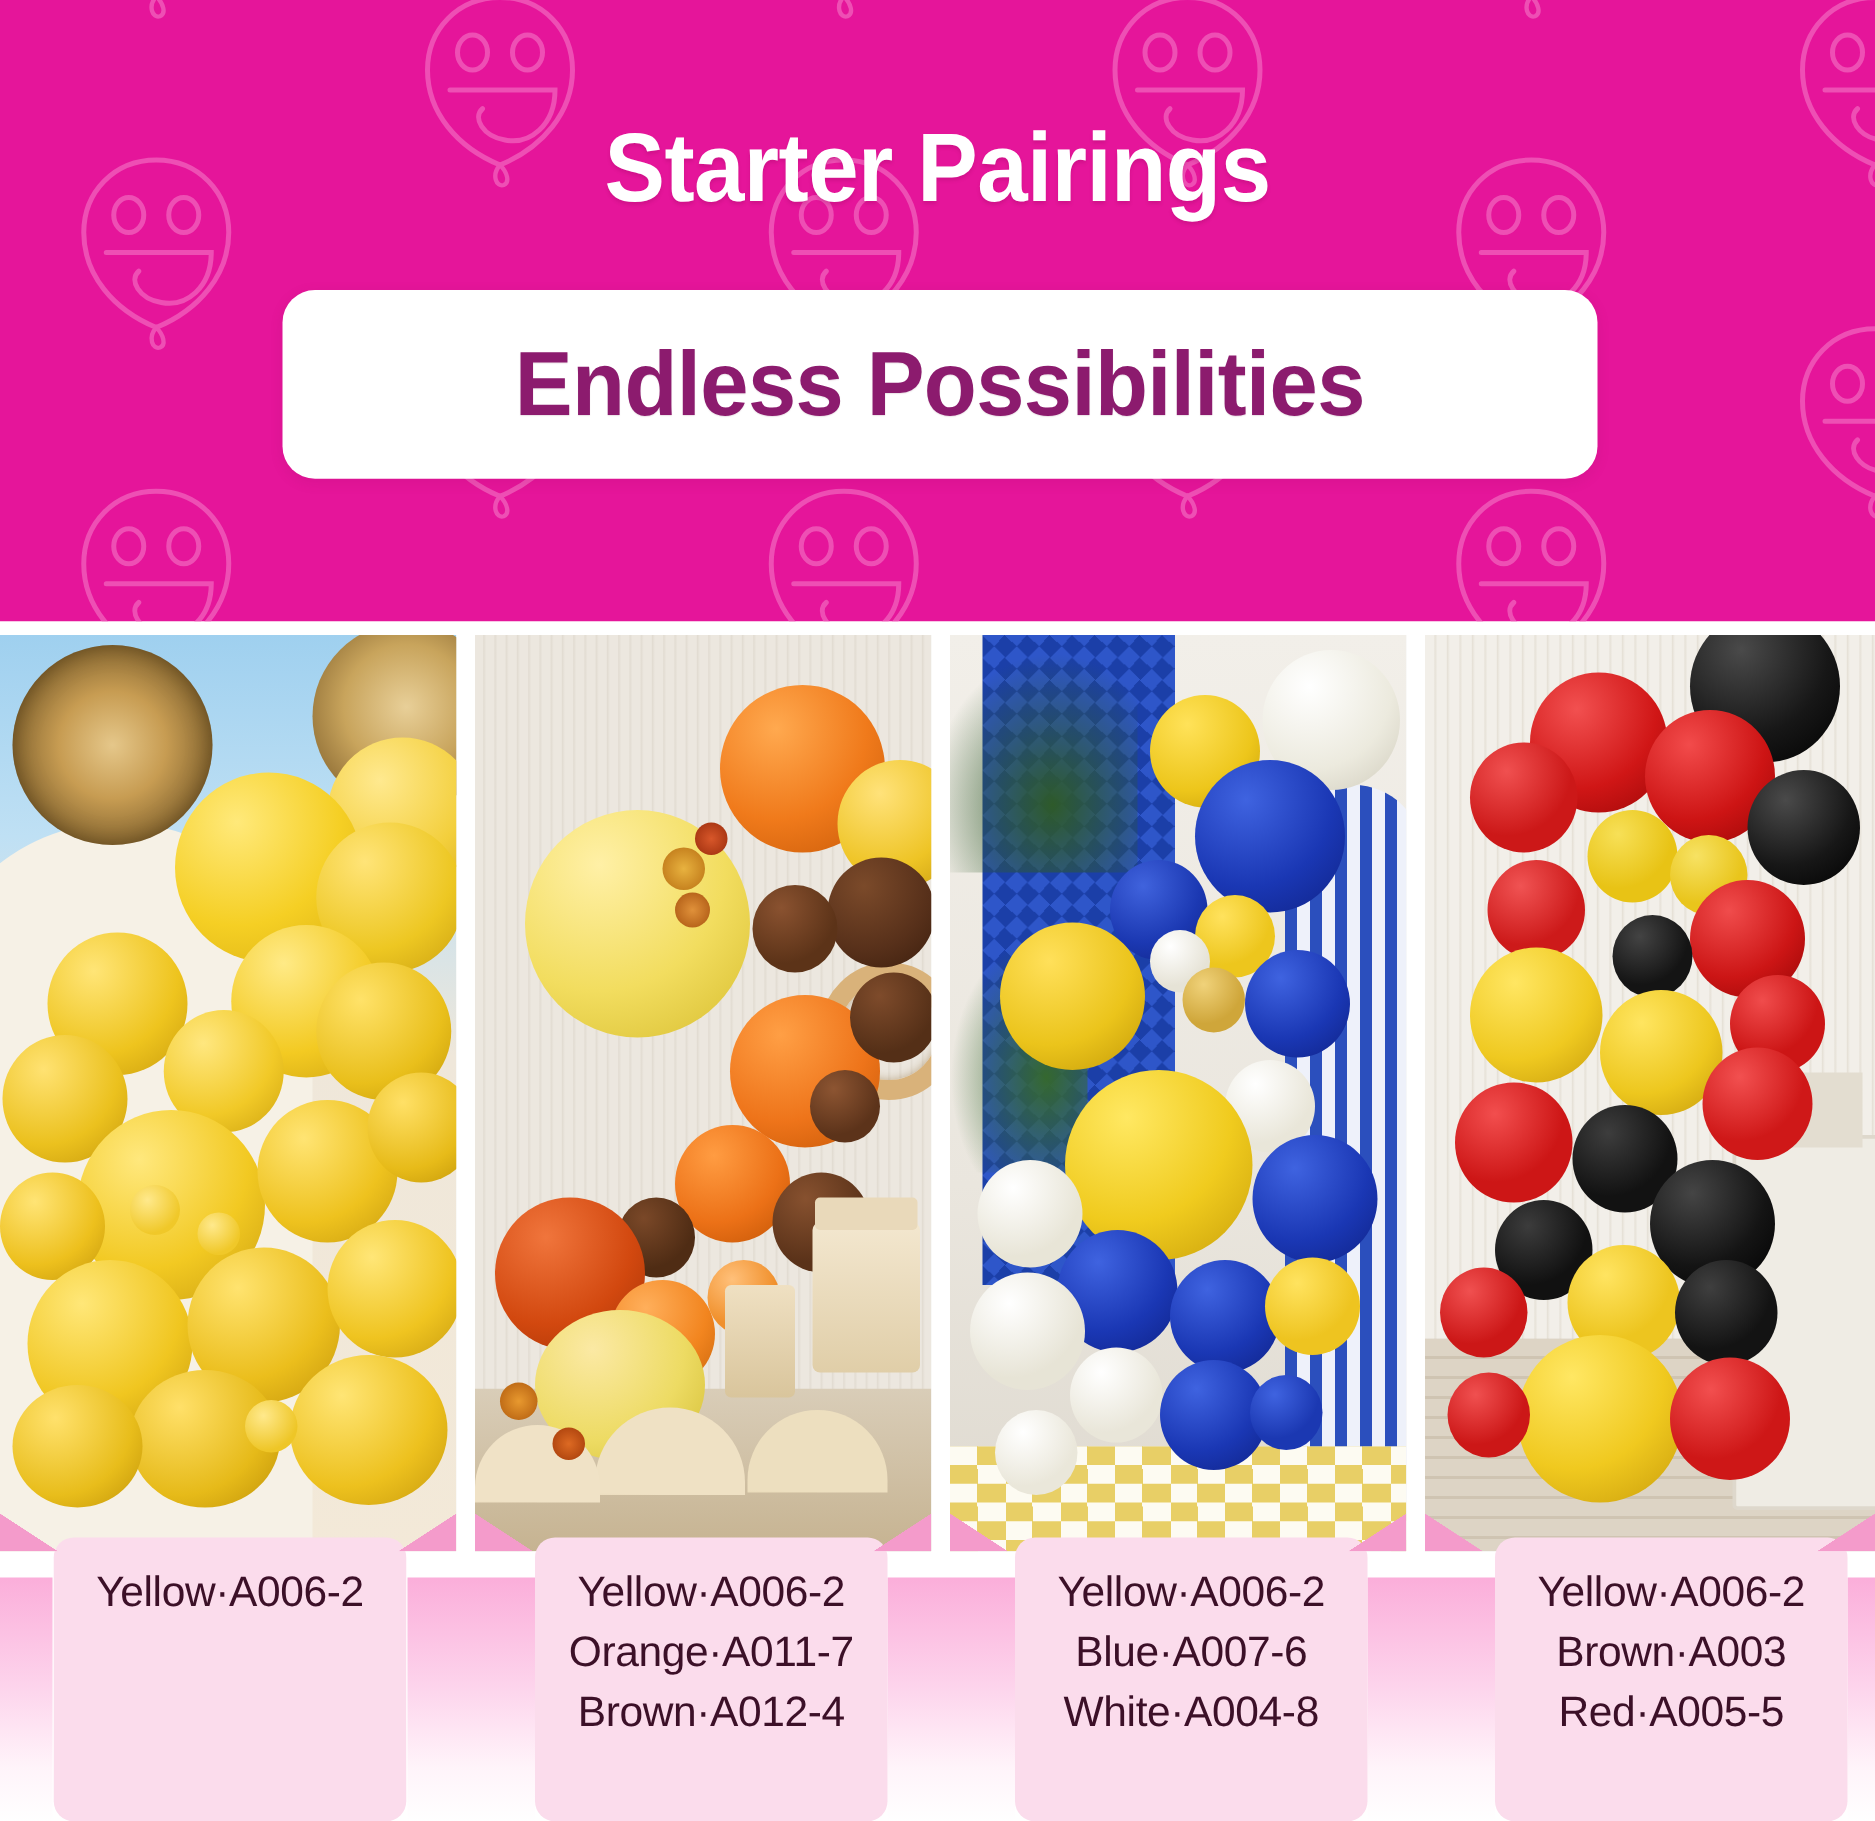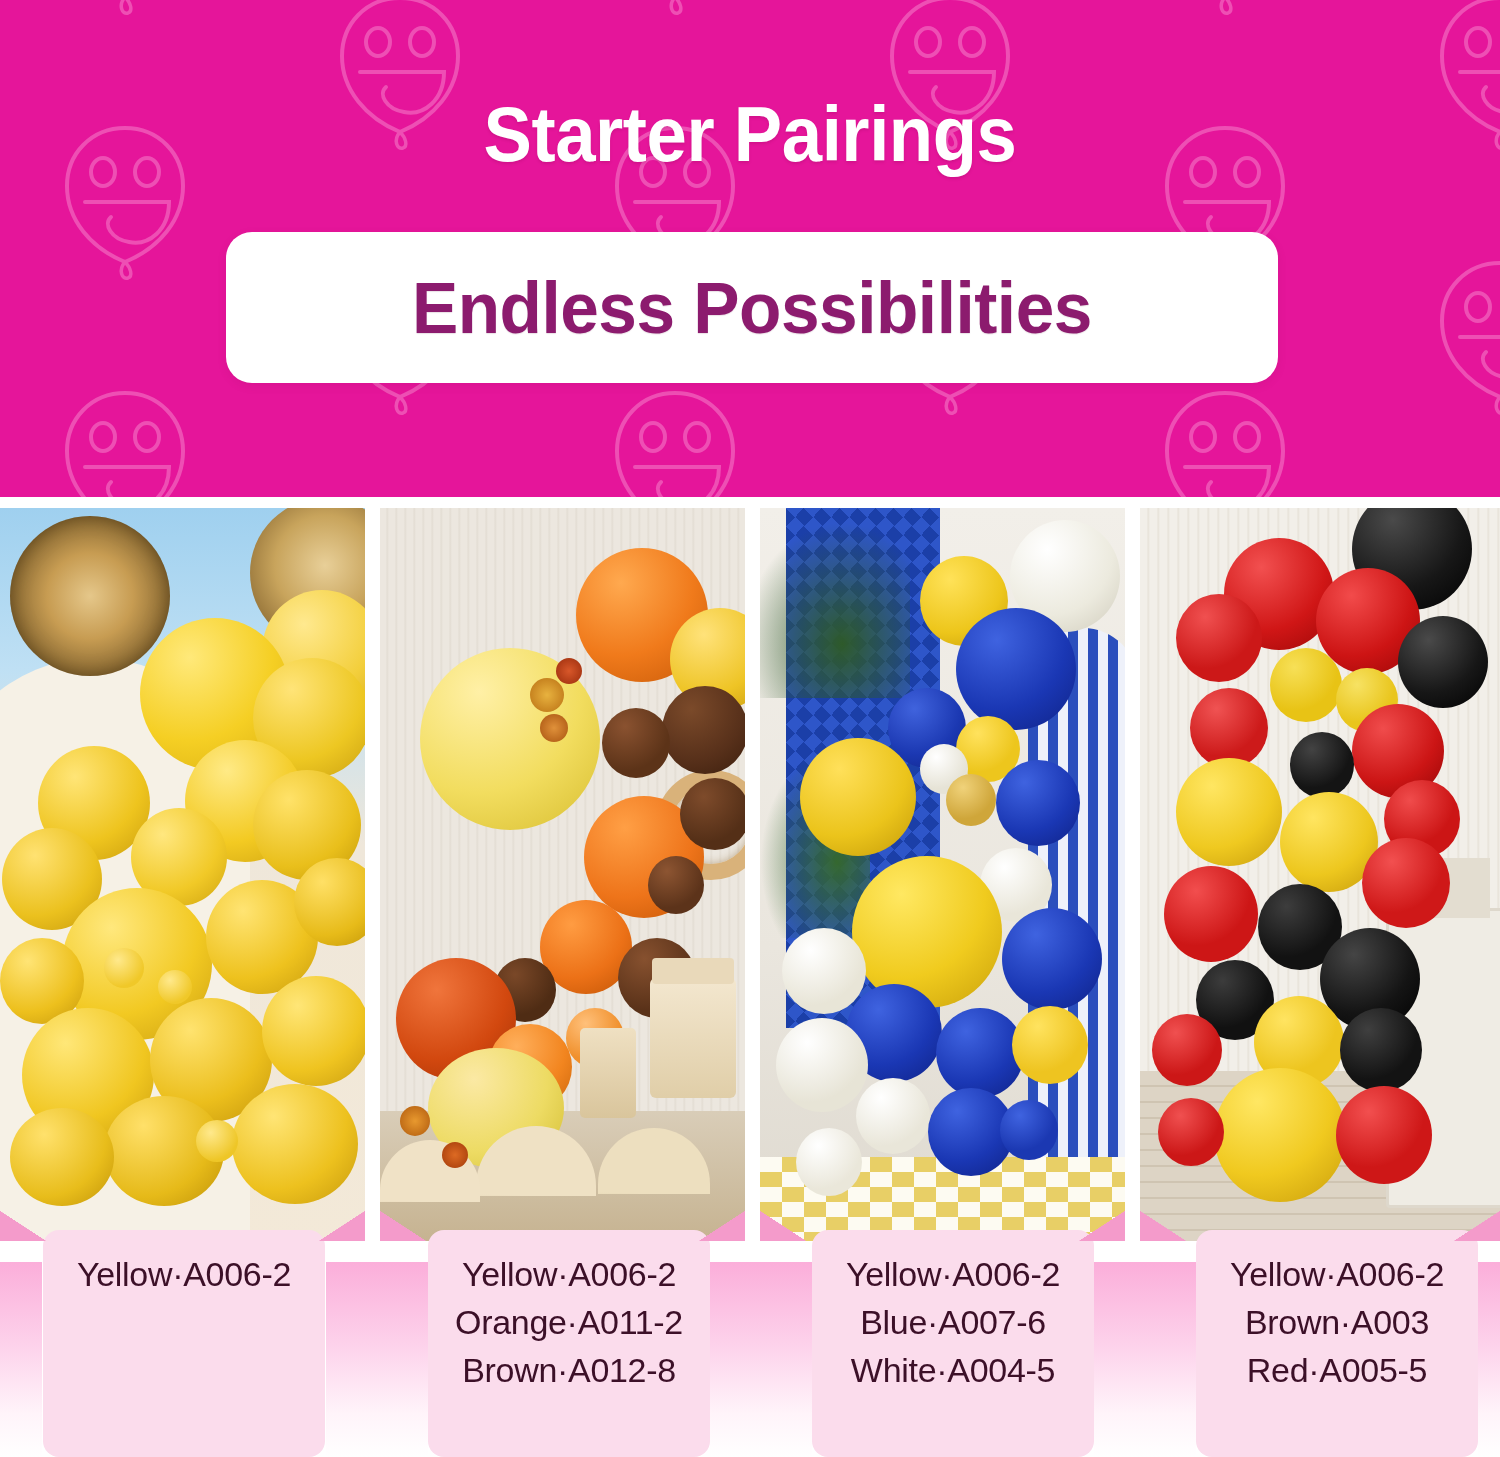--- a/index.html
+++ b/index.html
@@ -319,28 +319,28 @@
     <div class="pinkbar" style="left:710px;width:102px;"></div>
     <div class="pinkbar" style="left:1094px;width:102px;"></div>
     <div class="pinkbar" style="left:1478px;width:22px;"></div>
 
     <div class="labelbox" style="left:43px;">
       <span class="line">Yellow·A006-2</span>
     </div>
 
     <div class="labelbox" style="left:428px;">
       <span class="line">Yellow·A006-2</span>
-      <span class="line">Orange·A011-2</span>
-      <span class="line">Brown·A012-8</span>
+      <span class="line">Orange·A011-7</span>
+      <span class="line">Brown·A012-4</span>
     </div>
 
     <div class="labelbox" style="left:812px;">
       <span class="line">Yellow·A006-2</span>
       <span class="line">Blue·A007-6</span>
-      <span class="line">White·A004-5</span>
+      <span class="line">White·A004-8</span>
     </div>
 
     <div class="labelbox" style="left:1196px;">
       <span class="line">Yellow·A006-2</span>
       <span class="line">Brown·A003</span>
       <span class="line">Red·A005-5</span>
     </div>
   </div>
 
 </div>

